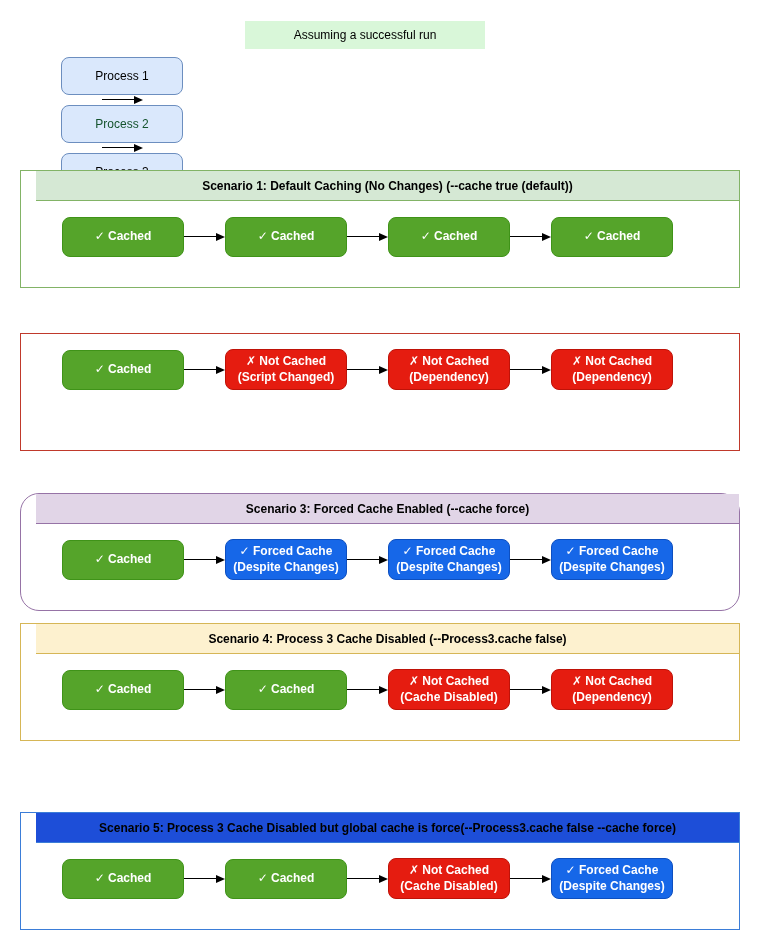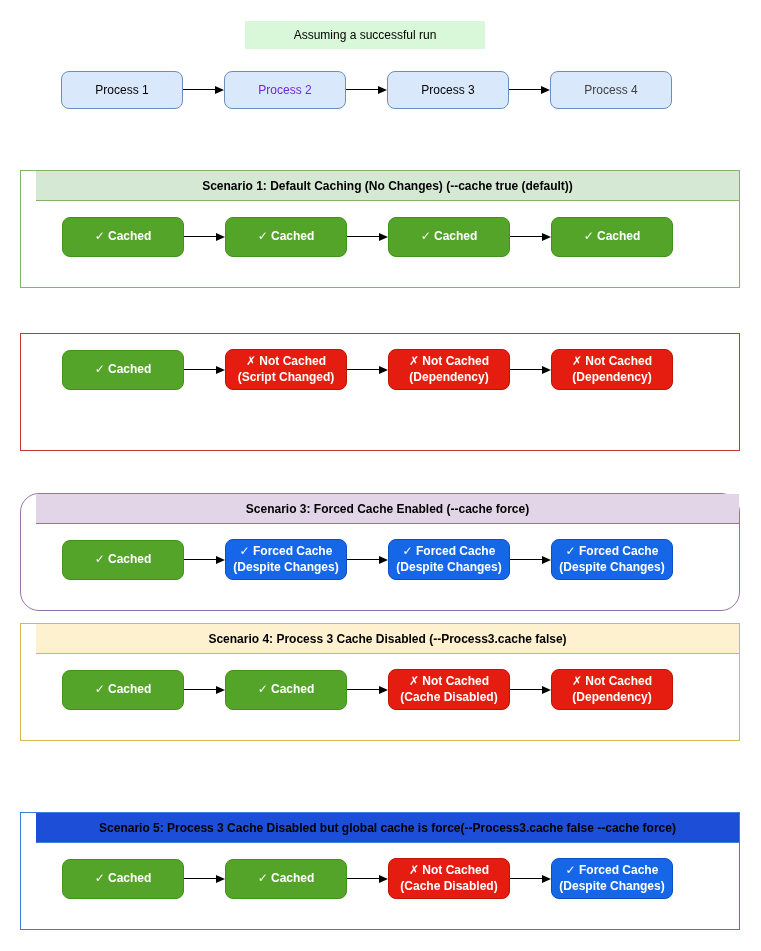--- a/index.html
+++ b/index.html
@@ -1,20 +1,20 @@
 <!DOCTYPE html>
 <html><head>
 <meta charset="utf-8">
 <style>
   html,body{margin:0;padding:0;background:#fff;}
   .canvas{position:relative;width:761px;height:951px;background:#fff;overflow:hidden;
           font-family:"Liberation Sans","DejaVu Sans",sans-serif;color:#000;padding-left:29px;}
   .flow-label{position:absolute;left:245px;top:21px;width:240px;height:28px;
           display:flex;align-items:center;justify-content:center;font-size:12px;}
-  .flow-row{position:absolute;left:61px;top:71px;display:flex;align-items:center;}
+  .flow-row{position:absolute;left:61px;top:57px;display:flex;align-items:center;flex-direction:column;}
   .pnode{width:122px;height:38px;box-sizing:border-box;border:1px solid;border-radius:8px;
           display:flex;align-items:center;justify-content:center;font-size:12px;flex:none;}
   .arrow{position:relative;width:41px;height:10px;flex:none;}
   .arrow::before{content:"";position:absolute;left:0;right:8px;top:50%;margin-top:-1px;
           border-top:1.7px solid #000;}
   .arrow::after{content:"";position:absolute;right:0;top:50%;transform:translateY(-50%);
           width:0;height:0;border-left:9px solid #000;
           border-top:4.5px solid transparent;border-bottom:4.5px solid transparent;}
   .scenario{position:absolute;left:20px;width:720px;height:118px;box-sizing:border-box;
           border:1px solid;background:#fff;}
@@ -31,21 +31,21 @@
 </head>
 <body>
 
 <div class="canvas">
 
   <div class="flow-label" style="background: rgb(217, 247, 217);">Assuming a successful run</div>
 
   <div class="flow-row">
     <div class="pnode" style="background: rgb(218, 232, 252); border-color: rgb(108, 142, 191); color: rgb(0, 0, 0);">Process 1</div>
     <div class="arrow"></div>
-    <div class="pnode" style="background: rgb(218, 232, 252); border-color: rgb(108, 142, 191); color: #6d28d9;">Process 2</div>
+    <div class="pnode" style="background: rgb(218, 232, 252); border-color: rgb(108, 142, 191); color: #14532d;">Process 2</div>
     <div class="arrow"></div>
     <div class="pnode" style="background: rgb(218, 232, 252); border-color: rgb(108, 142, 191); color: rgb(0, 0, 0);">Process 3</div>
     <div class="arrow"></div>
     <div class="pnode" style="background: rgb(218, 232, 252); border-color: rgb(108, 142, 191); color: #404040;">Process 4</div>
   </div>
 
   <div>
   <div class="scenario" style="top: 170px; border-color: rgb(130, 179, 102);">
     <div class="scenario-header" style="background: rgb(213, 232, 212); border-color: rgb(130, 179, 102);">Scenario 1: Default Caching (No Changes) (--cache true (default))</div>
     <div class="scenario-body">

